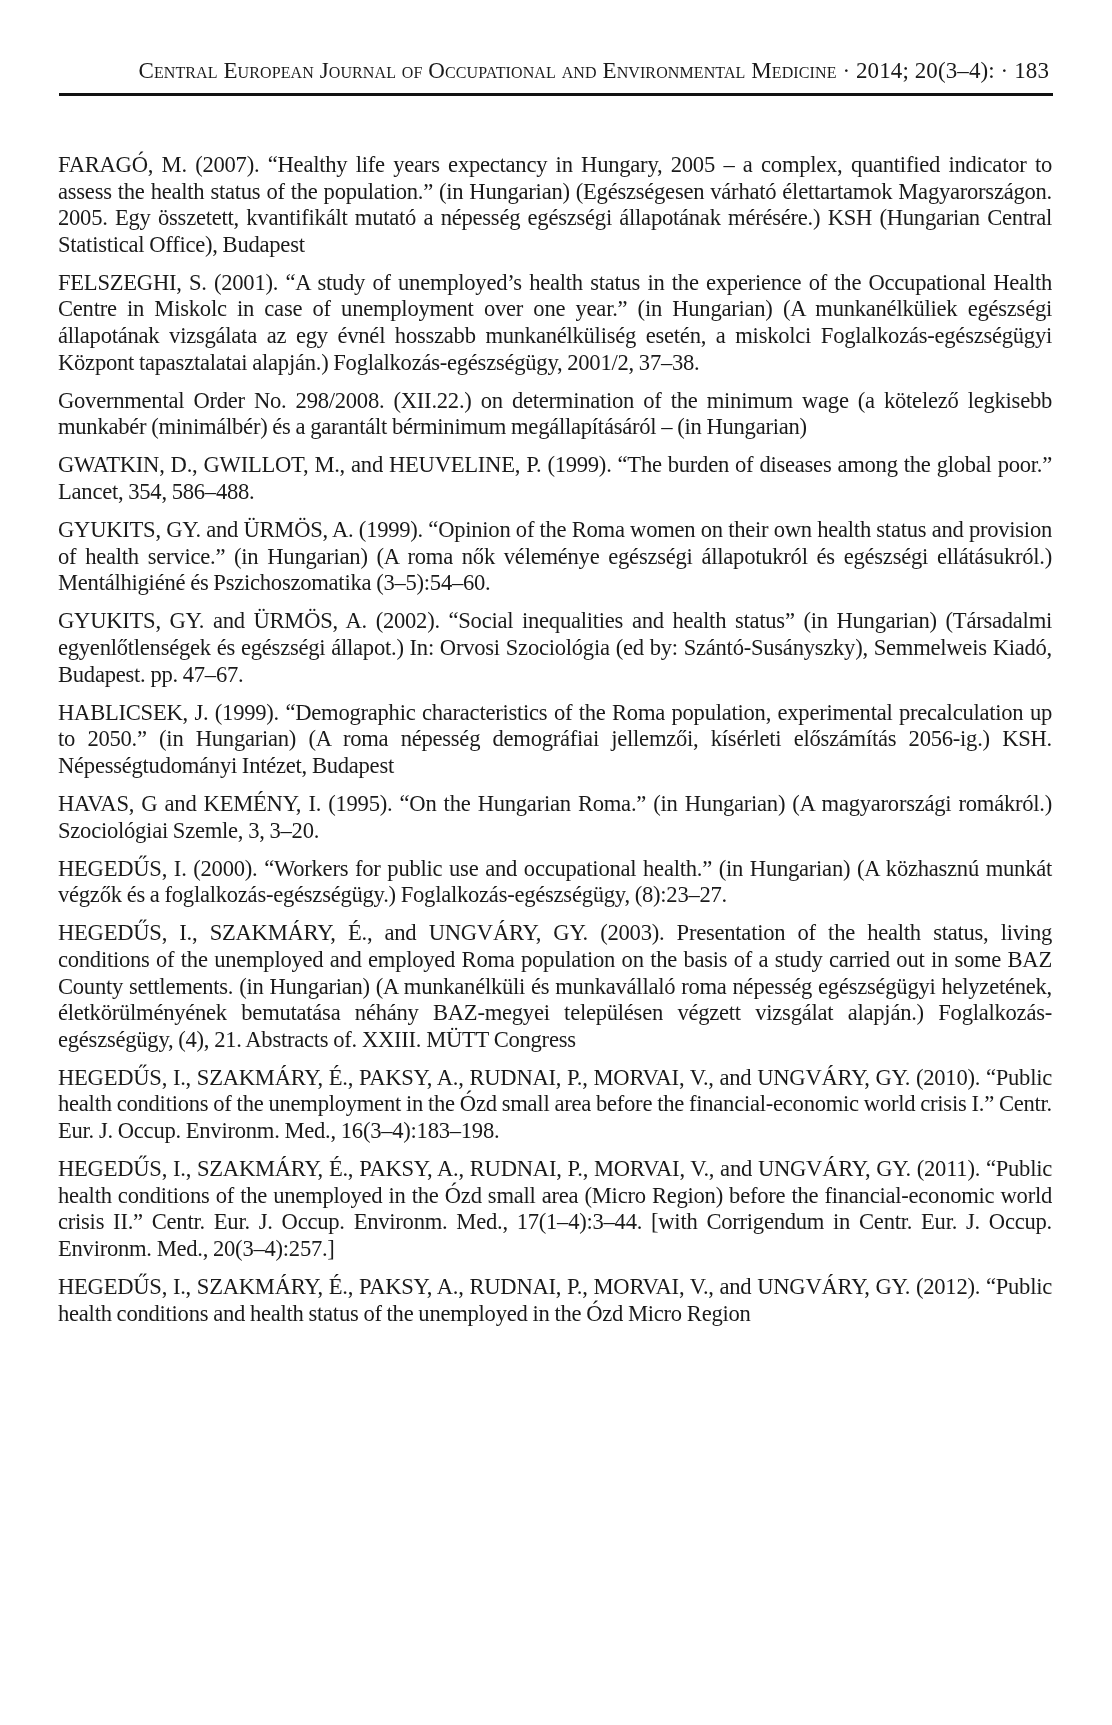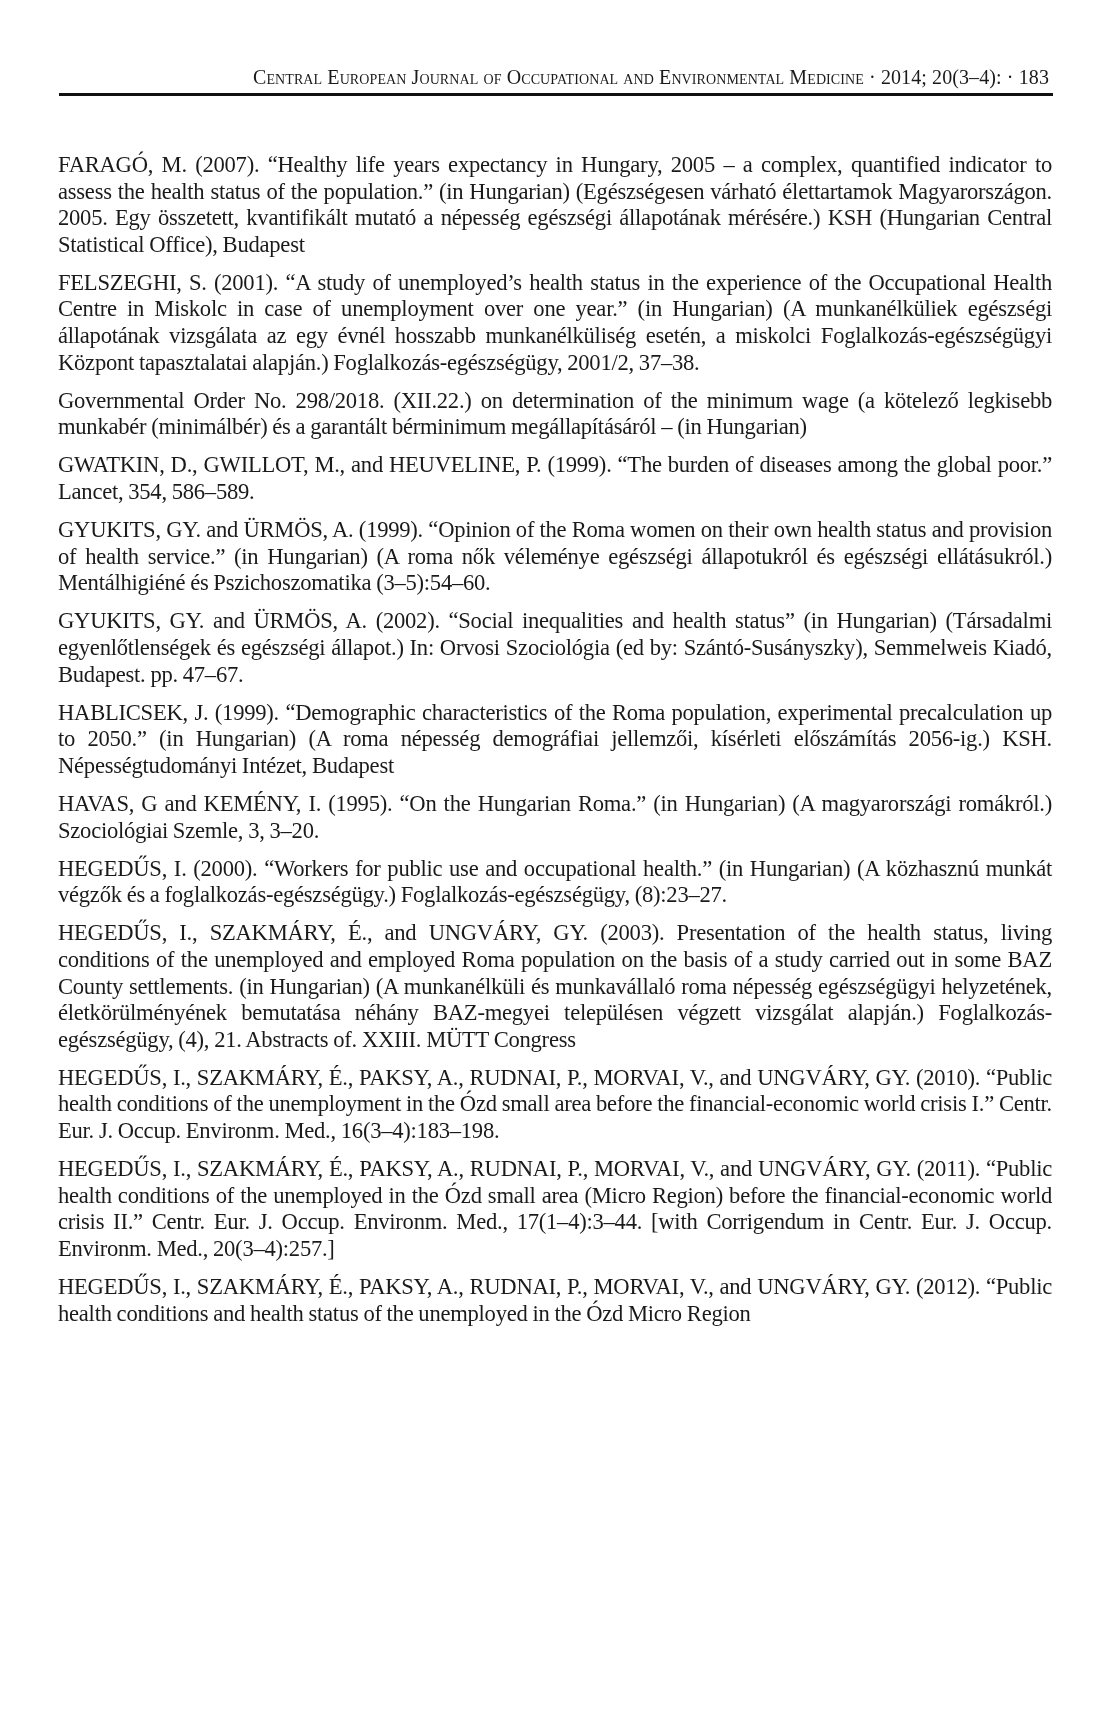--- a/index.html
+++ b/index.html
@@ -20,22 +20,22 @@
     left: 59px;
     top: 58px;
     width: 994px;
     height: 38px;
     border-bottom: 3px solid #111111;
     box-sizing: border-box;
   }
   .running-head {
     position: absolute;
     right: 4px;
-    top: 8px;
-    font-size: 20px;
+    top: 0;
+    font-size: 23px;
     letter-spacing: 0.1px;
     white-space: nowrap;
     font-variant: small-caps;
     color: #1a1a1a;
   }
   .running-head .meta {
     font-variant: normal;
   }
   .references {
     position: absolute;
@@ -60,22 +60,22 @@
 <div class="page-header">
   <div class="running-head">
     <span>Central European Journal of Occupational and Environmental Medicine</span>
     <span class="meta">· 2014; 20(3–4):  ·  183</span>
   </div>
 </div>
 
 <div class="references">
   <p class="ref">FARAGÓ, M. (2007). “Healthy life years expectancy in Hungary, 2005 – a complex, quantified indicator to assess the health status of the population.” (in Hungarian) (Egészségesen várható élettartamok Magyarországon. 2005. Egy összetett, kvantifikált mutató a népesség egészségi állapo­tának mérésére.) KSH (Hungarian Central Statistical Office), Budapest</p>
   <p class="ref">FELSZEGHI, S. (2001). “A study of unemployed’s health status in the experience of the Occupa­tional Health Centre in Miskolc in case of unemployment over one year.” (in Hungarian) (A mun­kanélküliek egészségi állapotának vizsgálata az egy évnél hosszabb munkanélküliség esetén, a mis­kolci Foglalkozás-egészségügyi Központ tapasztalatai alapján.) Foglalkozás-egészségügy, 2001/2, 37–38.</p>
-  <p class="ref">Governmental Order No. 298/2018. (XII.22.) on determination of the minimum wage (a kötelező legkisebb munkabér (minimálbér) és a garantált bérminimum megállapításáról – (in Hungarian)</p>
-  <p class="ref">GWATKIN, D., GWILLOT, M., and HEUVELINE, P. (1999). “The burden of diseases among the global poor.” Lancet, 354, 586–589.</p>
+  <p class="ref">Governmental Order No. 298/2008. (XII.22.) on determination of the minimum wage (a kötelező legkisebb munkabér (minimálbér) és a garantált bérminimum megállapításáról – (in Hungarian)</p>
+  <p class="ref">GWATKIN, D., GWILLOT, M., and HEUVELINE, P. (1999). “The burden of diseases among the global poor.” Lancet, 354, 586–488.</p>
   <p class="ref">GYUKITS, GY. and ÜRMÖS, A. (1999). “Opinion of the Roma women on their own health status and provision of health service.” (in Hungarian) (A roma nők véleménye egészségi állapo­tukról és egészségi ellátásukról.) Mentálhigiéné és Pszichoszomatika (3–5):54–60.</p>
   <p class="ref">GYUKITS, GY. and ÜRMÖS, A. (2002). “Social inequalities and health status” (in Hungarian) (Társadalmi egyenlőtlenségek és egészségi állapot.) In: Orvosi Szociológia (ed by: Szántó-Susányszky), Semmelweis Kiadó, Budapest. pp. 47–67.</p>
   <p class="ref">HABLICSEK, J. (1999). “Demographic characteristics of the Roma population, experimental pre­calculation up to 2050.” (in Hungarian) (A roma népesség demográfiai jellemzői, kísérleti elő­számítás 2056-ig.) KSH. Népességtudományi Intézet, Budapest</p>
   <p class="ref">HAVAS, G and KEMÉNY, I. (1995). “On the Hungarian Roma.” (in Hungarian) (A magyarorszá­gi romákról.) Szociológiai Szemle, 3, 3–20.</p>
   <p class="ref">HEGEDŰS, I. (2000). “Workers for public use and occupational health.” (in Hungarian) (A köz­hasznú munkát végzők és a foglalkozás-egészségügy.) Foglalkozás-egészségügy, (8):23–27.</p>
   <p class="ref">HEGEDŰS, I., SZAKMÁRY, É., and UNGVÁRY, GY. (2003). Presentation of the health status, living conditions of the unemployed and employed Roma population on the basis of a study carried out in some BAZ County settlements. (in Hungarian) (A munkanélküli és munkavállaló roma népesség egészségügyi helyzetének, életkörülményének bemutatása néhány BAZ-megyei telepü­lésen végzett vizsgálat alapján.) Foglalkozás-egészségügy, (4), 21. Abstracts of. XXIII. MÜTT Congress</p>
   <p class="ref">HEGEDŰS, I., SZAKMÁRY, É., PAKSY, A., RUDNAI, P., MORVAI, V., and UNGVÁRY, GY. (2010). “Public health conditions of the unemployment in the Ózd small area before the financial-economic world crisis I.” Centr. Eur. J. Occup. Environm. Med., 16(3–4):183–198.</p>
   <p class="ref">HEGEDŰS, I., SZAKMÁRY, É., PAKSY, A., RUDNAI, P., MORVAI, V., and UNGVÁRY, GY. (2011). “Public health conditions of the unemployed in the Ózd small area (Micro Region) before the financial-economic world crisis II.” Centr. Eur. J. Occup. Environm. Med., 17(1–4):3–44. [with Corrigendum in Centr. Eur. J. Occup. Environm. Med., 20(3–4):257.]</p>
   <p class="ref">HEGEDŰS, I., SZAKMÁRY, É., PAKSY, A., RUDNAI, P., MORVAI, V., and UNGVÁRY, GY. (2012). “Public health conditions and health status of the unemployed in the Ózd Micro Region</p>
 </div>

